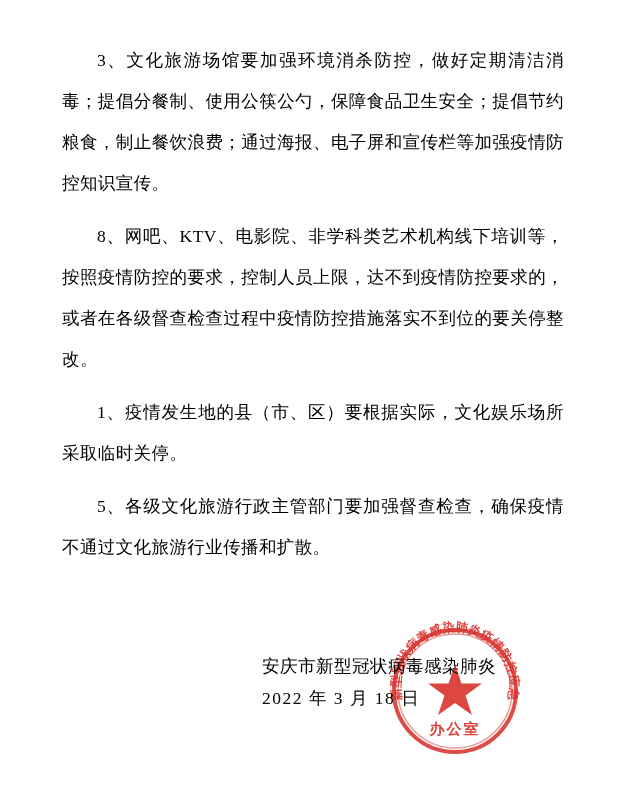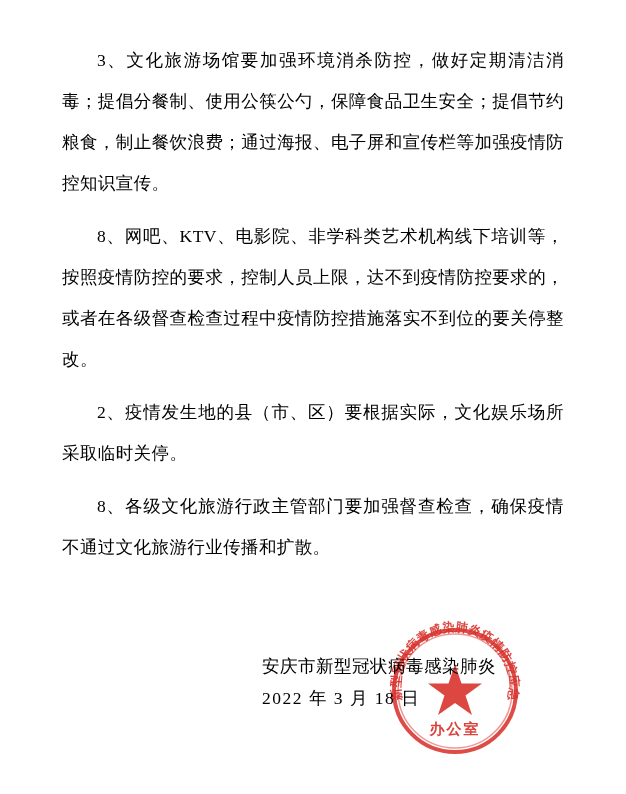--- a/index.html
+++ b/index.html
@@ -93,22 +93,22 @@
   }
 </style>
 </head>
 <body>
 
 <div class="page">
 
   <div class="doc-body">
     <p class="para">3、文化旅游场馆要加强环境消杀防控，做好定期清洁消毒；提倡分餐制、使用公筷公勺，保障食品卫生安全；提倡节约粮食，制止餐饮浪费；通过海报、电子屏和宣传栏等加强疫情防控知识宣传。</p>
     <p class="para">8、网吧、KTV、电影院、非学科类艺术机构线下培训等，按照疫情防控的要求，控制人员上限，达不到疫情防控要求的，或者在各级督查检查过程中疫情防控措施落实不到位的要关停整改。</p>
-    <p class="para">2、疫情发生地的县（市、区）要根据实际，文化娱乐场所采取临时关停。</p>
-    <p class="para">8、各级文化旅游行政主管部门要加强督查检查，确保疫情不通过文化旅游行业传播和扩散。</p>
+    <p class="para">1、疫情发生地的县（市、区）要根据实际，文化娱乐场所采取临时关停。</p>
+    <p class="para">5、各级文化旅游行政主管部门要加强督查检查，确保疫情不通过文化旅游行业传播和扩散。</p>
   </div>
 
   <div class="seal">
     <svg width="150" height="150" viewBox="0 0 150 150" xmlns="http://www.w3.org/2000/svg">
       <defs>
         <path id="arcpath" d="M 75,75 m -56,0 a 56,56 0 1,1 112,0" fill="none"></path>
         <path id="arcpath2" d="M 22,85 A 55,55 0 1 1 128,85" fill="none"></path>
       </defs>
       <circle class="seal-ring" cx="75" cy="75" r="61"></circle>
       <circle class="seal-ring" cx="75" cy="75" r="57" style="stroke-width:1.5; opacity:0.5"></circle>

